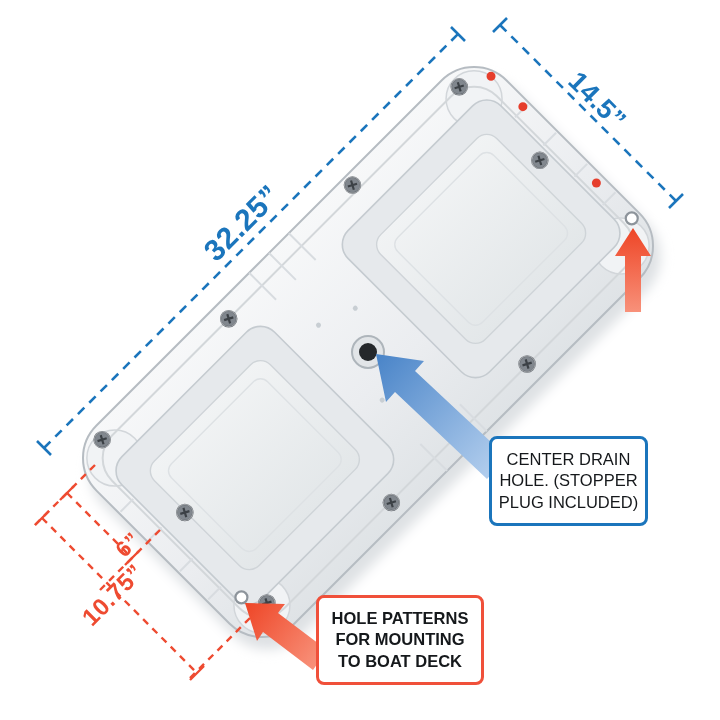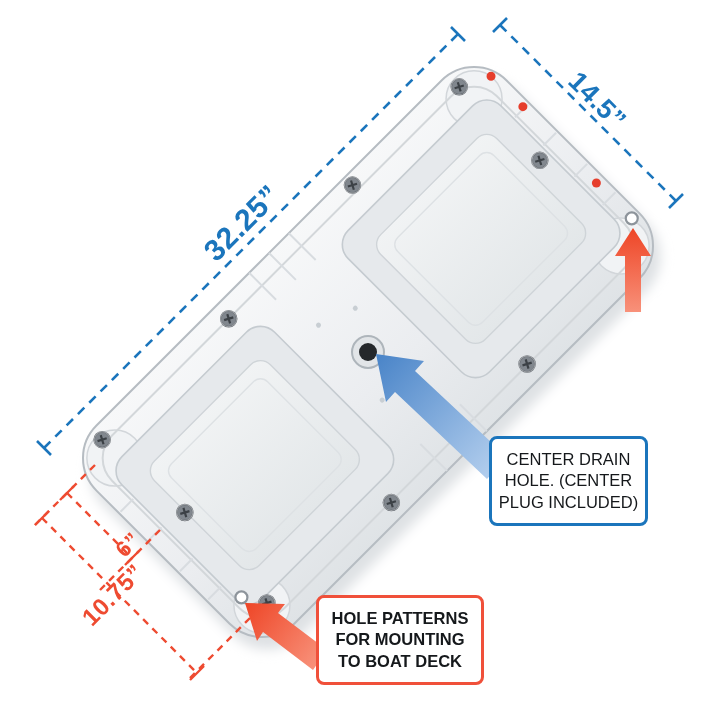--- a/index.html
+++ b/index.html
@@ -196,18 +196,18 @@
     <polygon points="245,603 257,641 263,632 313,670 327,650 278,613 285,604" fill="url(#redArrowGrad2)"></polygon>
   </svg>
 
   <div class="dim-label" id="label-length">32.25”</div>
   <div class="dim-label" id="label-width">14.5”</div>
   <div class="dim-label red" id="label-spacing-inner">6”</div>
   <div class="dim-label red" id="label-spacing-outer">10.75”</div>
 
   <div class="callout" id="drain-callout">
     <span class="bold-part">CENTER DRAIN HOLE.</span>
-    <span class="normal-part">(CENTER PLUG INCLUDED)</span>
+    <span class="normal-part">(STOPPER PLUG INCLUDED)</span>
   </div>
 
   <div class="callout" id="mounting-callout">HOLE PATTERNS FOR MOUNTING TO BOAT DECK</div>
 
 </div>
 
 </body></html>

